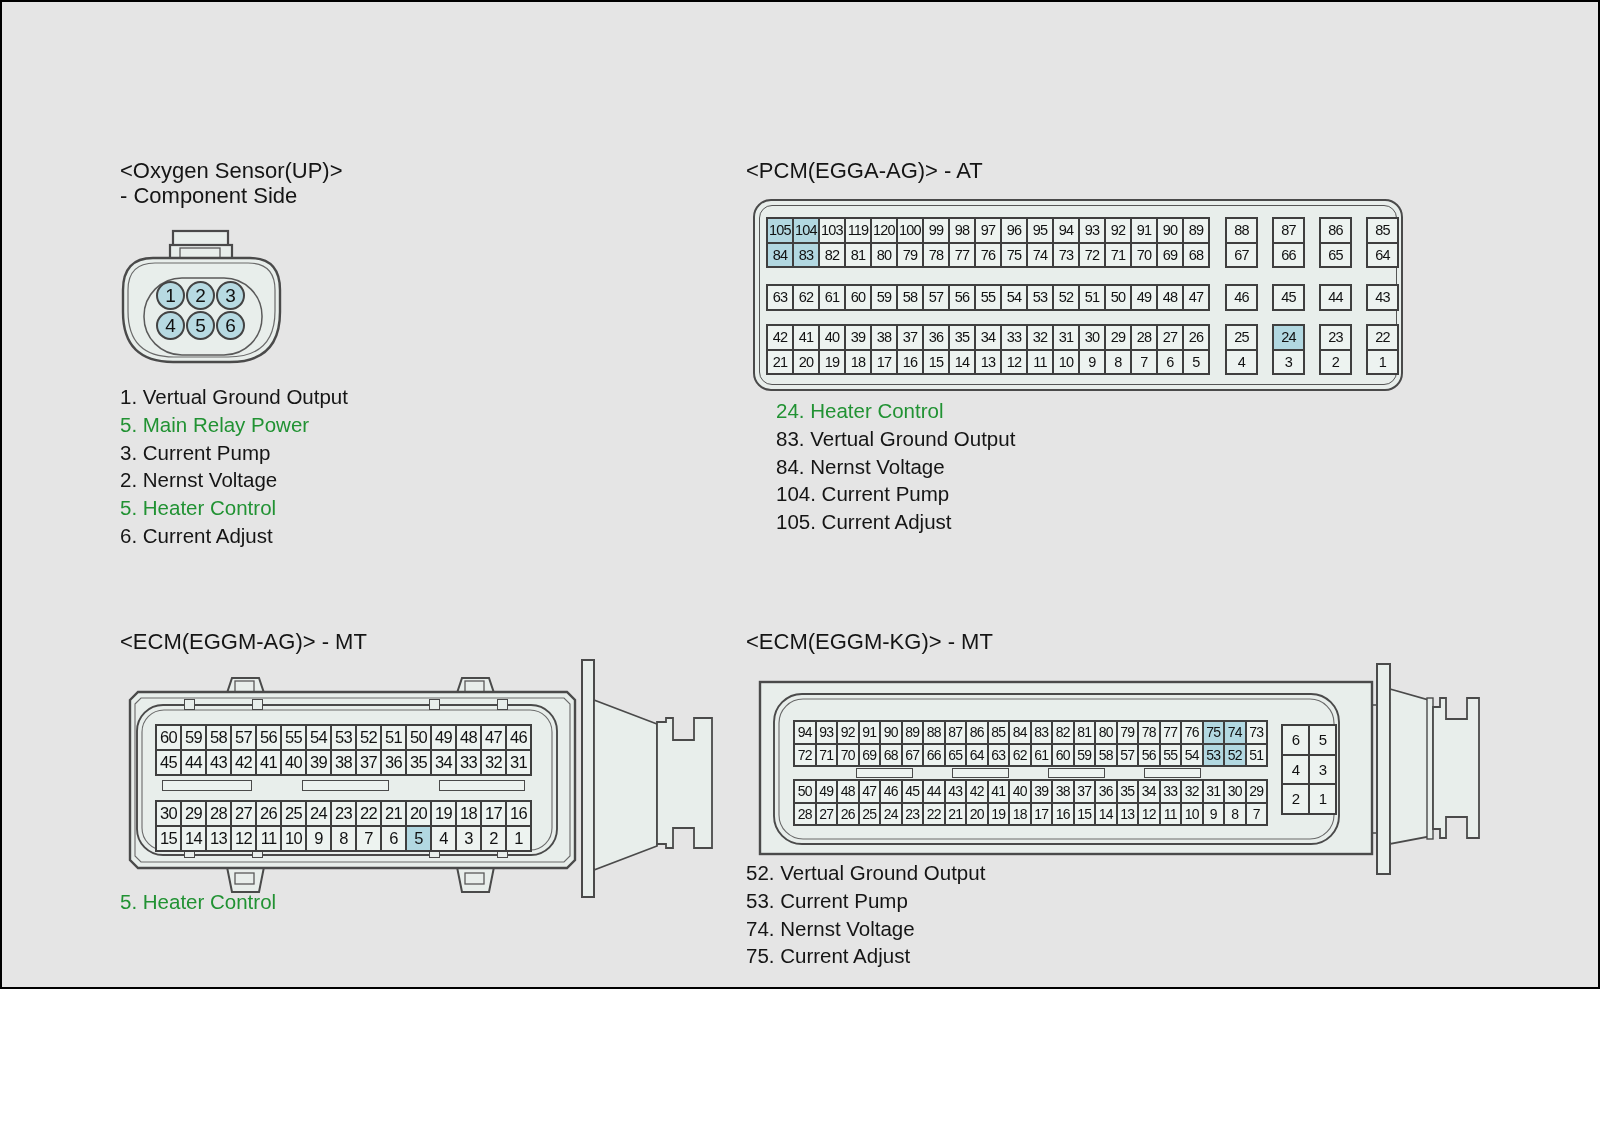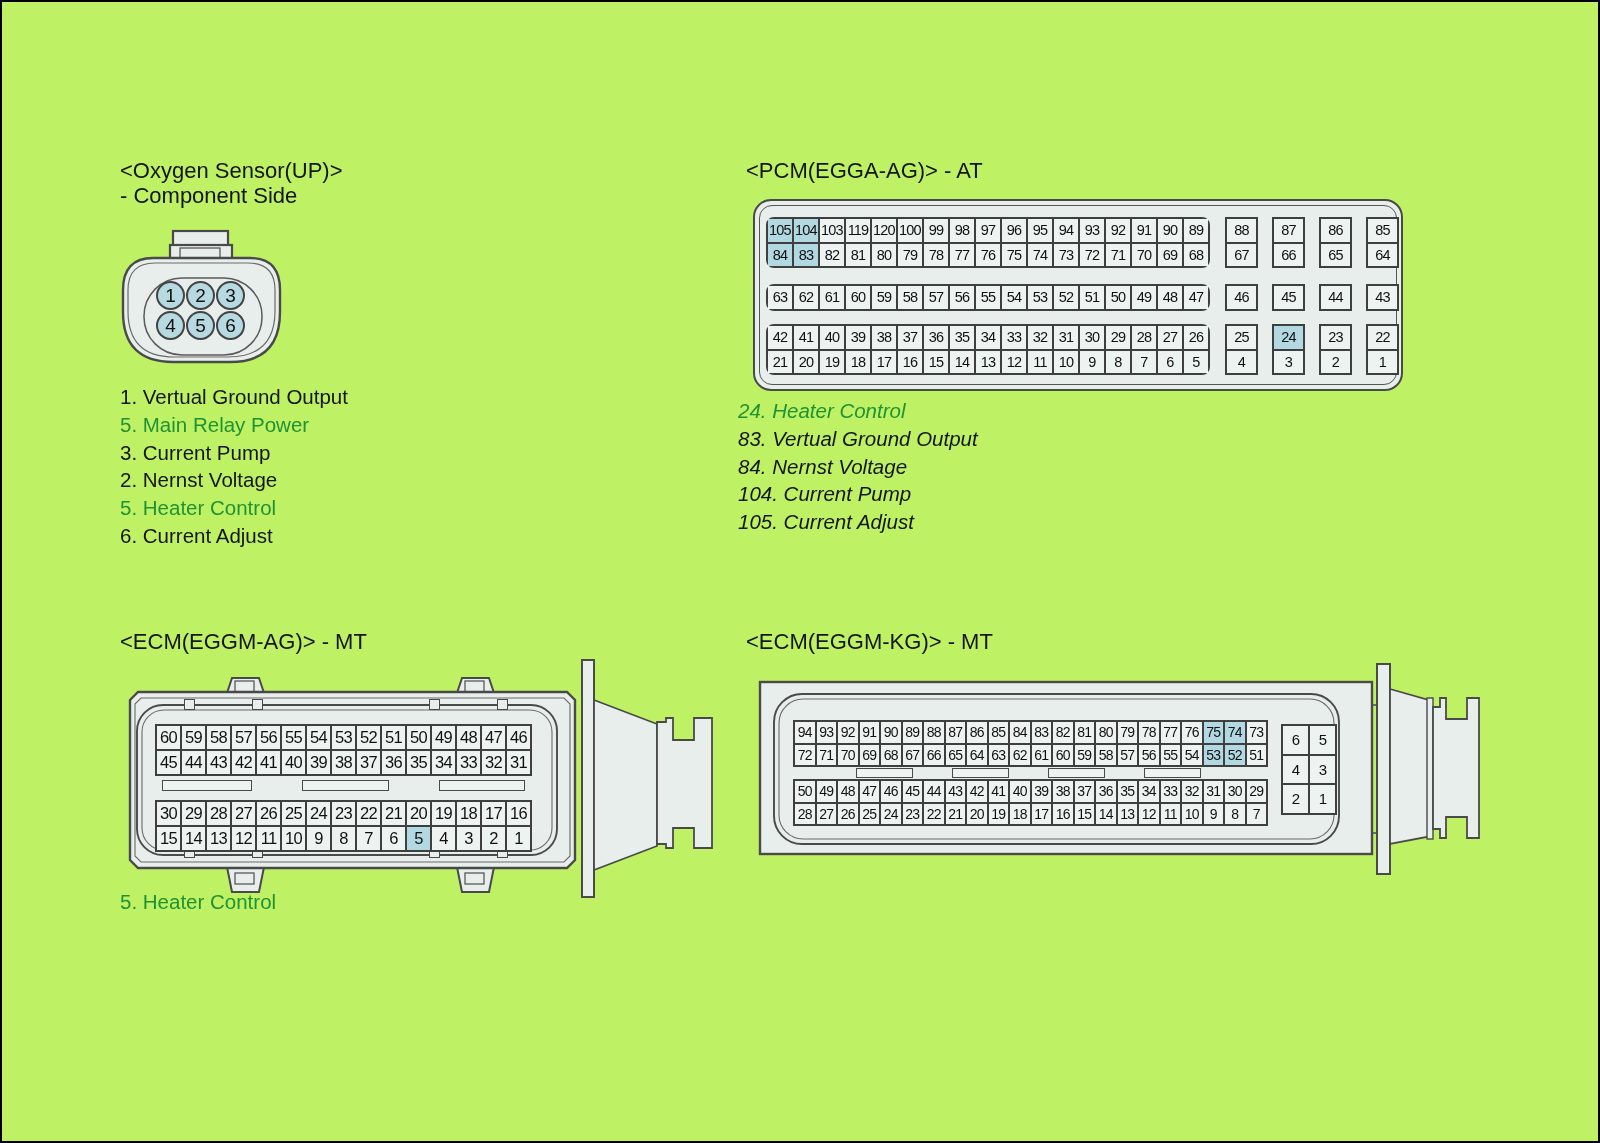--- a/index.html
+++ b/index.html
@@ -1,18 +1,18 @@
 <!DOCTYPE html>
 <html><head>
 <meta charset="utf-8">
 <style>
   html,body { margin:0; padding:0; background:#fff; }
   #canvas {
-    position:relative; width:1600px; height:1143px; box-sizing:border-box;
-    border:2px solid #000; background:#bef264; overflow:hidden;
+    position:relative; width:1600px; height:989px; box-sizing:border-box;
+    border:2px solid #000; background:#e5e5e5; overflow:hidden;
     font-family:"Liberation Sans", sans-serif; color:#151515;
   }
   .sect-title { position:absolute; font-size:22px; line-height:24.5px; color:#151515; white-space:nowrap; }
   .legend { position:absolute; font-size:20.5px; line-height:27.8px; white-space:nowrap; }
   .legend .green { color:#219233; }
 
   .cellgrid { display:grid; gap:2px; background:#3f3f3f; border:2px solid #3f3f3f;
               width:max-content; height:max-content; }
   .abs { position:absolute; }
   .cellgrid .cell {
@@ -30,21 +30,21 @@
 
   .ox-pins { background:transparent; border:none; gap:1px; --cw:29px; --ch:29px; --cf:19px; }
   .ox-pins .cell { border-radius:50%; background:#b7dae2; border:2px solid #434343;
                    box-sizing:border-box; letter-spacing:0; }
 
   .pcm-box { position:absolute; left:751px; top:197px; width:650px; height:192px;
              box-sizing:border-box; border:2.2px solid #4a4a4a; border-radius:18px; background:#e8eeeb; }
   .pcm-box-inner { position:absolute; inset:4px; border:1.3px solid #555; border-radius:13px; }
   .pcm-row { position:absolute; display:flex; gap:14px; align-items:flex-start; }
   .pcm-row .cellgrid { position:static; }
-  .pcm-row .maingap { margin-right:1px;border-radius:8px; }
+  .pcm-row .maingap { margin-right:1px; }
 
   .slot  { position:absolute; box-sizing:border-box; background:#edf3f0; border:1.6px solid #4a4a4a; }
   .notch { position:absolute; box-sizing:border-box; width:11px; height:11px; background:#e8eeeb; border:1.4px solid #4a4a4a; }
 
   svg { position:absolute; overflow:visible; }
 </style>
 </head>
 <body>
 
 <div id="canvas">
@@ -223,21 +223,21 @@
           <div class="cell">23</div>
           <div class="cell">2</div>
         </div>
       <div class="cellgrid pcm-side" style="grid-template-columns: repeat(1, max-content);">
           <div class="cell">22</div>
           <div class="cell">1</div>
         </div>
     </div>
   </div>
 
-  <div class="legend" style="left:736px; top:395px;font-style:italic;">
+  <div class="legend" style="left:774px; top:395px;">
       <div class="green">24. Heater Control</div>
       <div class="">83. Vertual Ground Output</div>
       <div class="">84. Nernst Voltage</div>
       <div class="">104. Current Pump</div>
       <div class="">105. Current Adjust</div>
     </div>
 
   <div class="sect-title" style="left:118px; top:628px;">
     <div>&lt;ECM(EGGM-AG)&gt; - MT</div>
   </div>
@@ -458,14 +458,20 @@
     </div>
   <div class="cellgrid abs kg-side" style="left: 1279px; top: 722px; grid-template-columns: repeat(2, max-content);">
       <div class="cell">6</div>
       <div class="cell">5</div>
       <div class="cell">4</div>
       <div class="cell">3</div>
       <div class="cell">2</div>
       <div class="cell">1</div>
     </div>
 
+  <div class="legend" style="left:744px; top:857px;">
+      <div class="">52. Vertual Ground Output</div>
+      <div class="">53. Current Pump</div>
+      <div class="">74. Nernst Voltage</div>
+      <div class="">75. Current Adjust</div>
+    </div>
 
 </div>
 
 </body></html>

